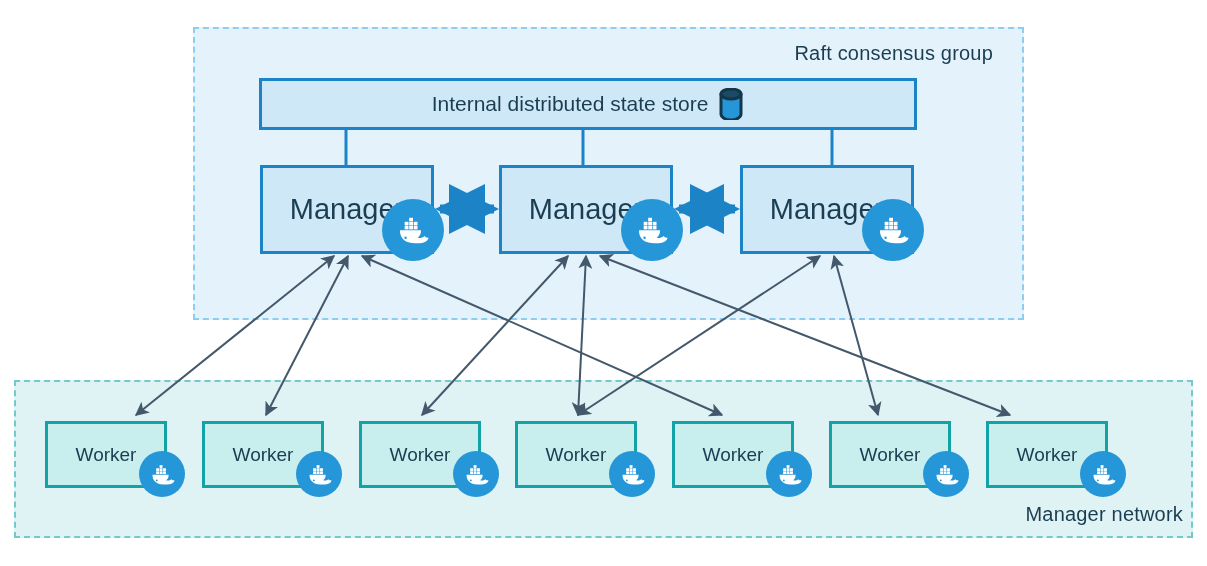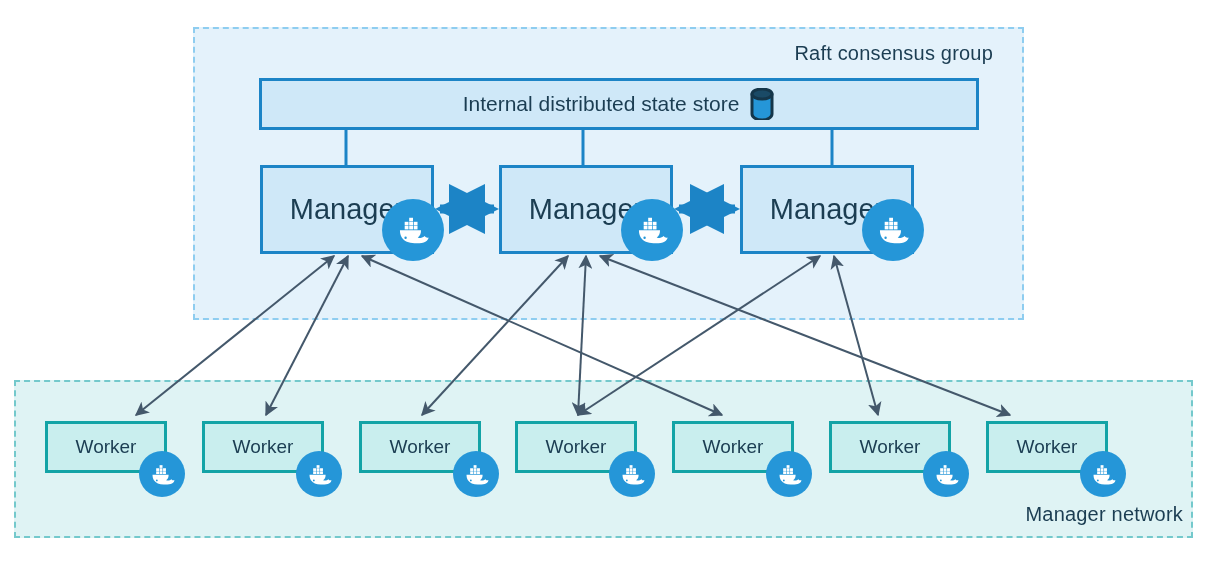--- a/index.html
+++ b/index.html
@@ -35,35 +35,35 @@
   #raft-label{right:29px;top:13px;}
   #gossip-label{right:8px;bottom:10px;}
 
   
   .node{
     position:absolute;box-sizing:border-box;
     display:flex;align-items:center;justify-content:center;
     color:#1b3d52;white-space:nowrap;
   }
   #state-store{
-    left:259px;top:78px;width:720px;height:52px;
+    left:259px;top:78px;width:658px;height:52px;
     background:#cfe8f8;border:3px solid #1c84c6;
     font-size:21px;gap:10px;
   }
   .manager{
     width:174px;height:89px;top:165px;
     background:#cfe8f8;border:3px solid #1c84c6;
     font-size:29px;
   }
   #manager-0{left:260px;}
   #manager-1{left:499px;}
   #manager-2{left:740px;}
 
   .worker{
-    width:122px;height:52px;top:421px;
+    width:122px;height:67px;top:421px;
     background:#c9eeee;border:3px solid #13a3a6;
     font-size:19px;
   }
 
   
   .whale{
     position:absolute;border-radius:50%;
     background:#2596d8;
     display:flex;align-items:center;justify-content:center;
   }

